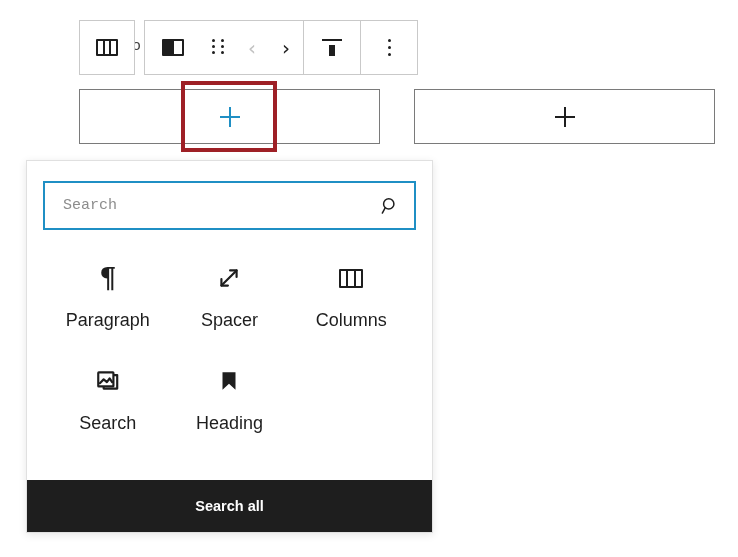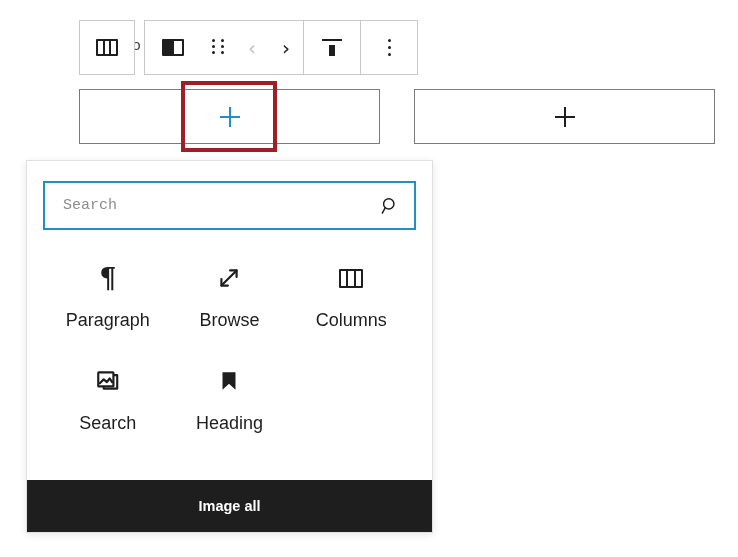--- a/index.html
+++ b/index.html
@@ -365,21 +365,21 @@
       </div>
 
       <div class="block-item">
         <span class="bi-icon">
           <svg width="26" height="26" viewBox="0 0 24 24" fill="none" stroke="currentColor" stroke-width="2" stroke-linecap="round" stroke-linejoin="round">
             <line x1="5" y1="19" x2="19" y2="5"></line>
             <polyline points="13,5 19,5 19,11"></polyline>
             <polyline points="11,19 5,19 5,13"></polyline>
           </svg>
         </span>
-        <span class="bi-label">Browse</span>
+        <span class="bi-label">Spacer</span>
       </div>
 
 
       <div class="block-item">
         <span class="bi-icon">
           <span class="icon-cols3" style="width:24px;height:19px;">
             <i></i>
               <i></i>
               <i></i>
           </span>
@@ -402,16 +402,16 @@
         <span class="bi-icon">
           <svg width="26" height="26" viewBox="0 0 24 24">
             <path d="M6 4 H18 V20 L12 14.5 L6 20 Z" fill="currentColor"></path>
           </svg>
         </span>
         <span class="bi-label">Heading</span>
       </div>
 
     </div>
 
-    <button class="browse-all">Image all</button>
+    <button class="browse-all">Search all</button>
   </div>
 
 </div>
 
 </body></html>

